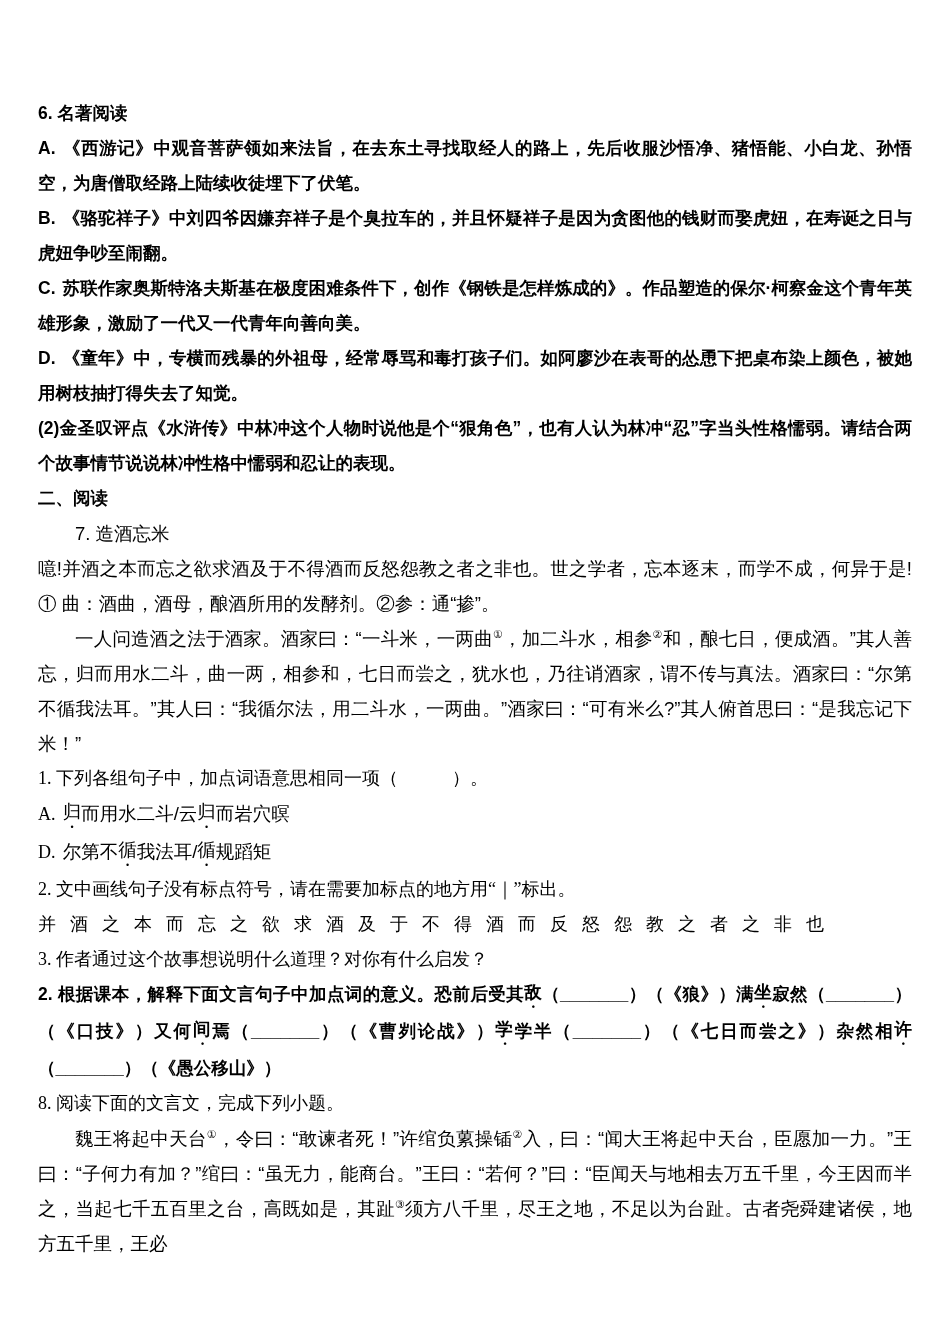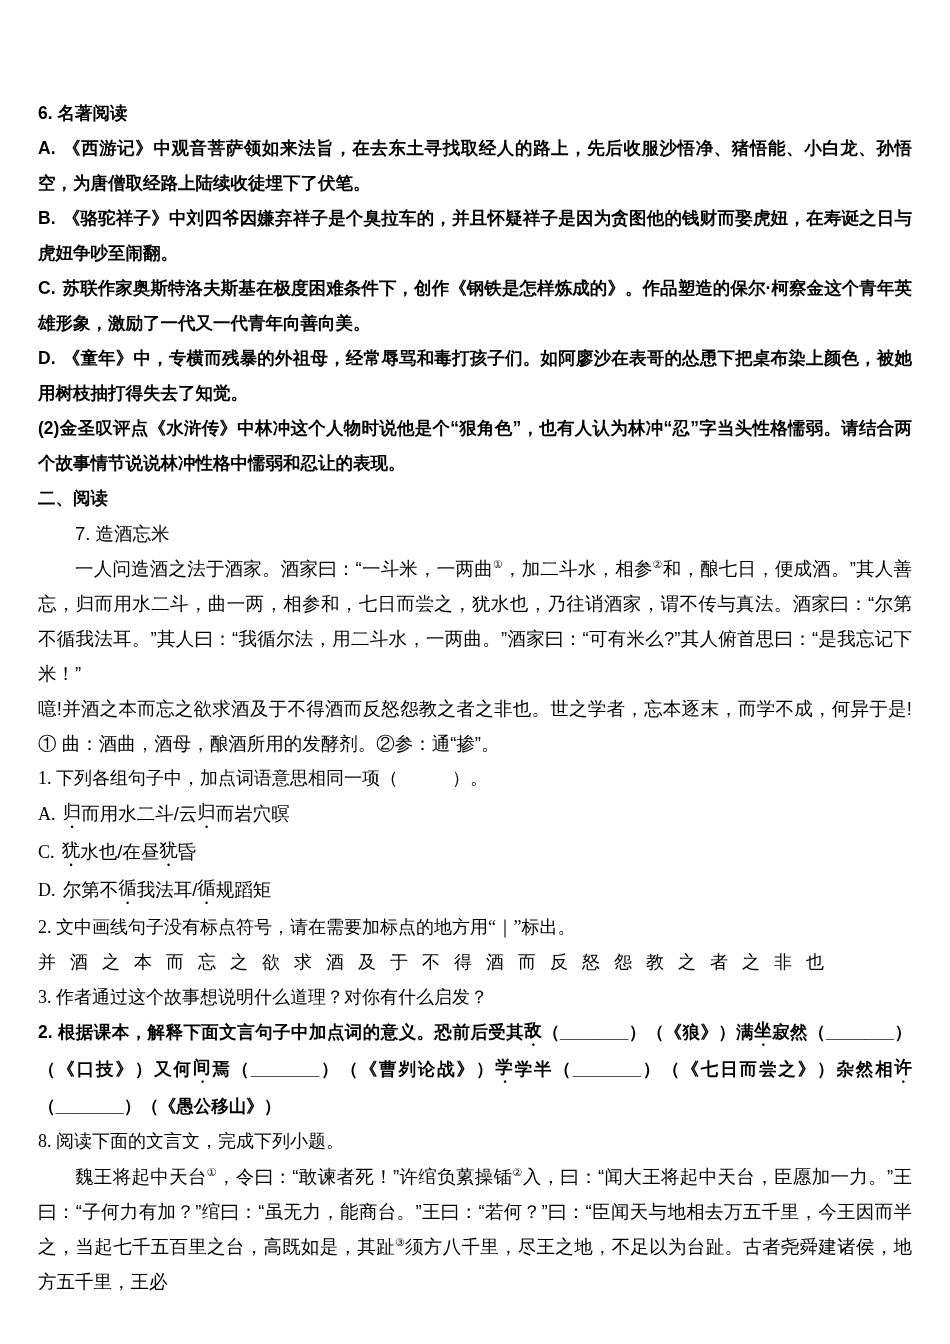--- a/index.html
+++ b/index.html
@@ -74,30 +74,29 @@
   <p class="b"><span class="opt-label">C.</span><span>苏联作家奥斯特洛夫斯基在极度困难条件下，创作《钢铁是怎样炼成的》。作品塑造的保尔·柯察金这个青年英雄形象，激励了一代又一代青年向善向美。</span></p>
 
   <p class="b"><span class="opt-label">D.</span><span>《童年》中，专横而残暴的外祖母，经常辱骂和毒打孩子们。如阿廖沙在表哥的怂恿下把桌布染上颜色，被她用树枝抽打得失去了知觉。</span></p>
 
   <p class="b">(2)金圣叹评点《水浒传》中林冲这个人物时说他是个“狠角色”，也有人认为林冲“忍”字当头性格懦弱。请结合两个故事情节说说林冲性格中懦弱和忍让的表现。</p>
 
   <p class="b">二、阅读</p>
 
   <p class="kai ind">7. 造酒忘米</p>
 
+  <p class="kai"><span>噫!并酒之本而忘之欲求酒及于不得酒而反怒怨教之者之非也。世之学者，忘本逐末，而学不成，何异于是!① 曲：酒曲，酒母，酿酒所用的发酵剂。②参：通“掺”。</span></p>
+
   <p class="kai ind"><span>一人问造酒之法于酒家。酒家曰：“一斗米，一两曲</span><span class="sup">①</span><span>，加二斗水，相参</span><span class="sup">②</span><span>和，酿七日，便成酒。”其人善忘，归而用水二斗，曲一两，相参和，七日而尝之，犹水也，乃往诮酒家，谓不传与真法。酒家曰：“尔第不循我法耳。”其人曰：“我循尔法，用二斗水，一两曲。”酒家曰：“可有米么?”其人俯首思曰：“是我忘记下米！”</span></p>
-
-  <p class="kai"><span>噫!并酒之本而忘之欲求酒及于不得酒而反怒怨教之者之非也。世之学者，忘本逐末，而学不成，何异于是!① 曲：酒曲，酒母，酿酒所用的发酵剂。②参：通“掺”。</span></p>
 
   <p class="song">1. 下列各组句子中，加点词语意思相同一项（　　　）。</p>
 
   <p class="song"><span class="opt-label">A.</span><span class="kai"><span class="dot">归</span><span>而用水二斗/云</span><span class="dot">归</span><span>而岩穴暝</span></span></p>
 
 
-  <p class="song"><span class="opt-label">C.</span><span class="kai"><span class="dot">犹</span><span>水也/在昼</span><span class="dot">犹</span><span>昏</span></span></p>
 
   <p class="song"><span class="opt-label">D.</span><span class="kai"><span>尔第不</span><span class="dot">循</span><span>我法耳/</span><span class="dot">循</span><span>规蹈矩</span></span></p>
 
   <p class="song">2. 文中画线句子没有标点符号，请在需要加标点的地方用“｜”标出。</p>
 
   <p class="song spaced">并酒之本而忘之欲求酒及于不得酒而反怒怨教之者之非也</p>
 
   <p class="song">3. 作者通过这个故事想说明什么道理？对你有什么启发？</p>
 
   <p class="b"><span>2. 根据课本，解释下面文言句子中加点词的意义。恐前后受其</span><span class="dot">敌</span><span>（_______）（《狼》）满</span><span class="dot">坐</span><span>寂然（_______）（《口技》）又何</span><span class="dot">间</span><span>焉（_______）（《曹刿论战》）</span><span class="dot">学</span><span>学半（_______）（《七日而尝之》）杂然相</span><span class="dot">许</span><span>（_______）（《愚公移山》）</span></p>

